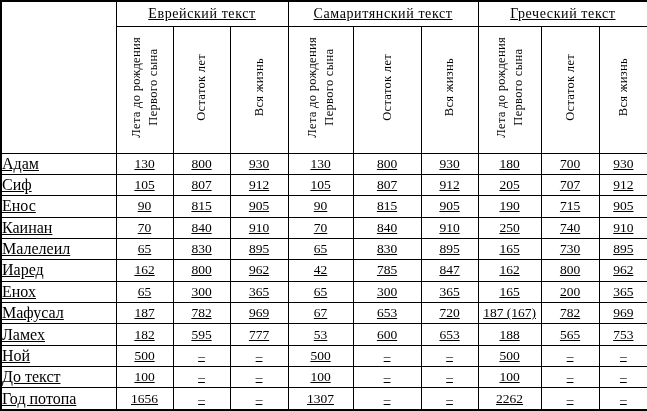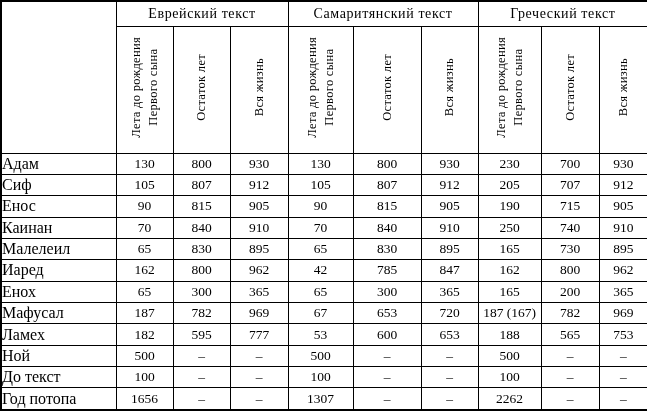--- a/index.html
+++ b/index.html
@@ -5,20 +5,21 @@
   html, body {
     margin: 0;
     padding: 0;
     background: #ffffff;
   }
   .page {
     width: 647px;
     height: 411px;
     overflow: hidden;
     background: #ffffff;
+    text-decoration: underline;
   }
   table.ages {
     width: 647px;
     height: 411px;
     border-collapse: collapse;
     table-layout: fixed;
     border: 2px solid #000000;
     font-family: "Liberation Serif", "DejaVu Serif", serif;
     color: #000000;
     background: #ffffff;
@@ -107,21 +108,21 @@
     </thead>
     <tbody>
         <tr>
           <td class="row-label">Адам</td>
           <td class="value-cell">130</td>
           <td class="value-cell">800</td>
           <td class="value-cell">930</td>
           <td class="value-cell">130</td>
           <td class="value-cell">800</td>
           <td class="value-cell">930</td>
-          <td class="value-cell">230</td>
+          <td class="value-cell">180</td>
           <td class="value-cell">700</td>
           <td class="value-cell">930</td>
         </tr>
         <tr>
           <td class="row-label">Сиф</td>
           <td class="value-cell">105</td>
           <td class="value-cell">807</td>
           <td class="value-cell">912</td>
           <td class="value-cell">105</td>
           <td class="value-cell">807</td>

